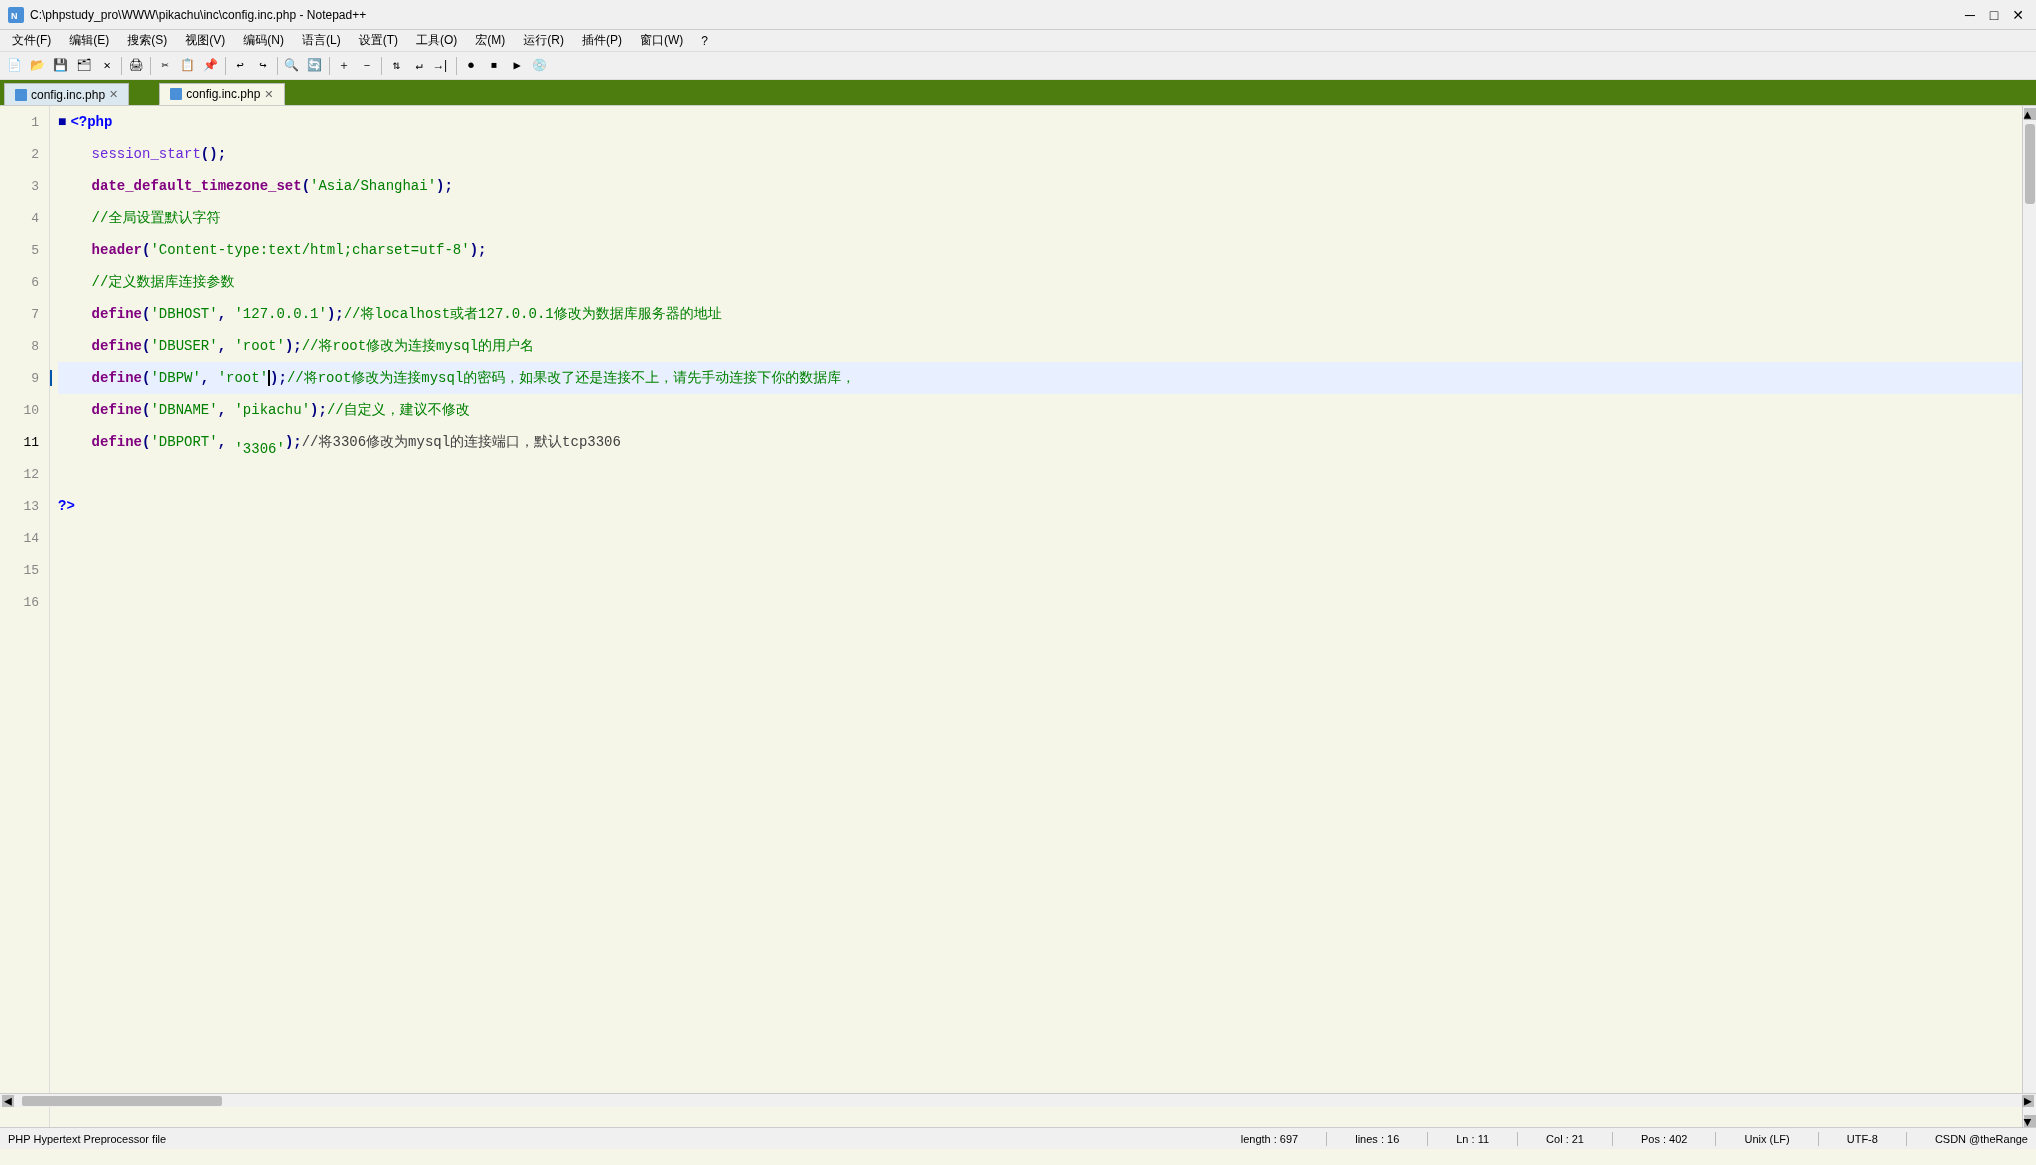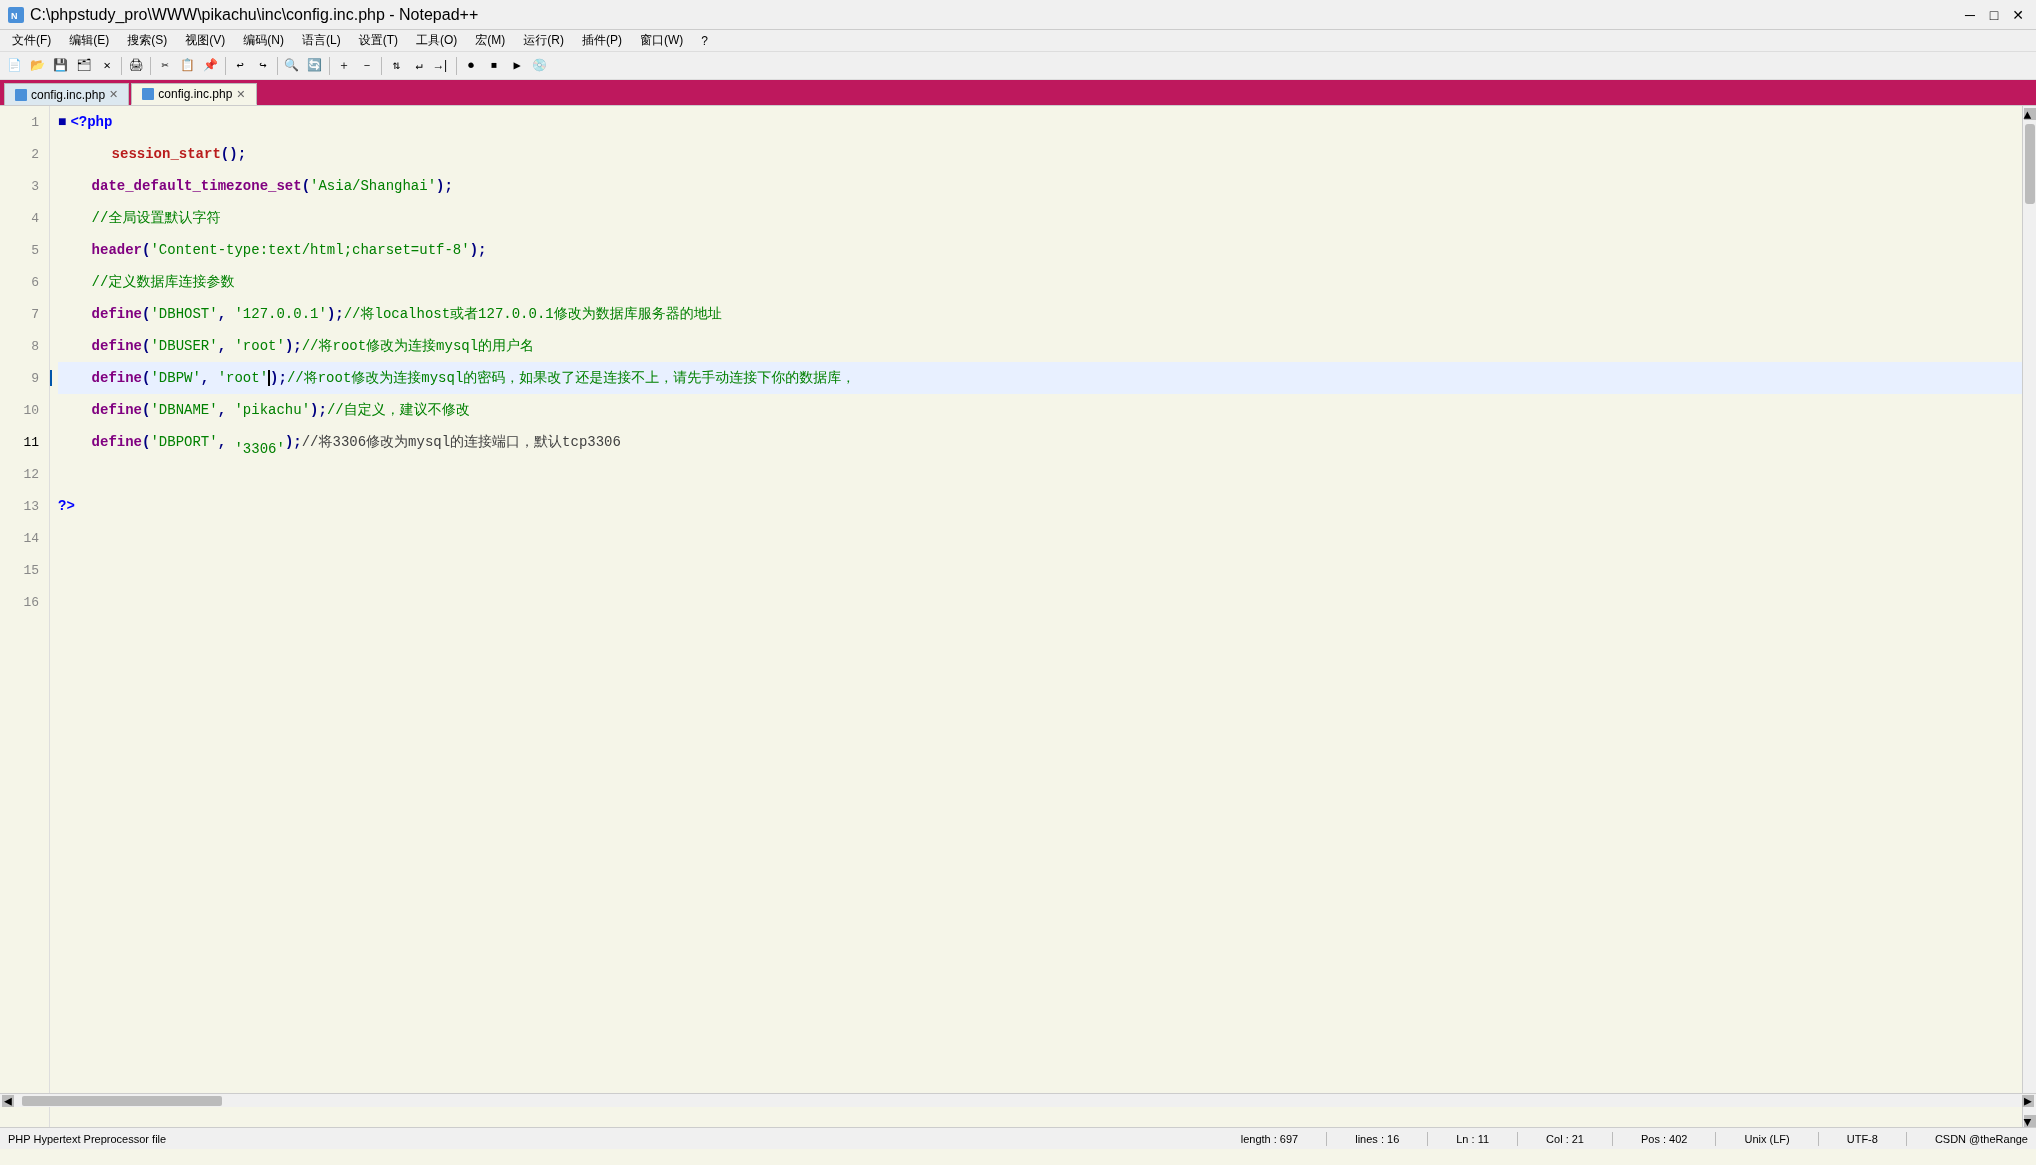--- a/index.html
+++ b/index.html
@@ -12,21 +12,21 @@
       display: flex;
       align-items: center;
       justify-content: space-between;
       padding: 0 8px;
       border-bottom: 1px solid #ccc;
       font-size: 12px;
       font-family: 'Segoe UI', Arial, sans-serif;
     }
     .title-bar-left { display: flex; align-items: center; gap: 6px; }
     .title-bar-icon { width: 16px; height: 16px; background: #4a90d9; border-radius: 2px; display: flex; align-items: center; justify-content: center; }
-    .title-bar-title { font-size: 16px; color: #000; }
+    .title-bar-title { font-size: 12px; color: #000; }
     .title-bar-buttons { display: flex; gap: 4px; }
     .tb-btn { width: 20px; height: 20px; display: flex; align-items: center; justify-content: center; cursor: pointer; font-size: 14px; border: none; background: transparent; }
 
     
     .menu-bar {
       background: #f0f0f0;
       height: 22px;
       display: flex;
       align-items: center;
       padding: 0 4px;
@@ -58,28 +58,29 @@
       align-items: center;
       justify-content: center;
       cursor: pointer;
       font-size: 12px;
       border: 1px solid transparent;
     }
     .tb-separator { width: 1px; height: 18px; background: #bbb; margin: 0 2px; }
 
     
     .tab-bar {
-      background: #be185d;
+      background: #4d7c0f;
       height: 26px;
       display: flex;
       align-items: flex-end;
       padding: 0 4px;
       border-bottom: 1px solid #ccc;
       font-family: 'Segoe UI', Arial, sans-serif;
       font-size: 12px;
+      gap: 28px;
     }
     .tab {
       display: flex;
       align-items: center;
       gap: 4px;
       padding: 3px 10px;
       border: 1px solid #bbb;
       border-bottom: none;
       cursor: pointer;
       background: #dce8f0;
@@ -299,21 +300,21 @@
     </div>
 
     <div class="code-area">
 
       <div class="code-line">
         <span style="color:#0000aa; margin-right:4px;">■</span><span class="c-php-tag">&lt;?php</span>
       </div>
 
 
       <div class="code-line">
-        <span class="c-normal">    </span><span style="color:#b91c1c; font-weight:bold;margin-left:20px;">session_start</span><span style="color:#000080; font-weight:bold;">();</span>
+        <span class="c-normal">    </span><span style="color:#6d28d9; font-weight:normal;">session_start</span><span style="color:#000080; font-weight:bold;">();</span>
       </div>
 
 
       <div class="code-line">
         <span style="color:#800080; font-weight:bold;">    date_default_timezone_set</span><span style="color:#000080; font-weight:bold;">(</span><span style="color:#008000;">'Asia/Shanghai'</span><span style="color:#000080; font-weight:bold;">);</span>
       </div>
 
       <div class="code-line">
         <span class="c-comment">    //全局设置默认字符</span>
       </div>

